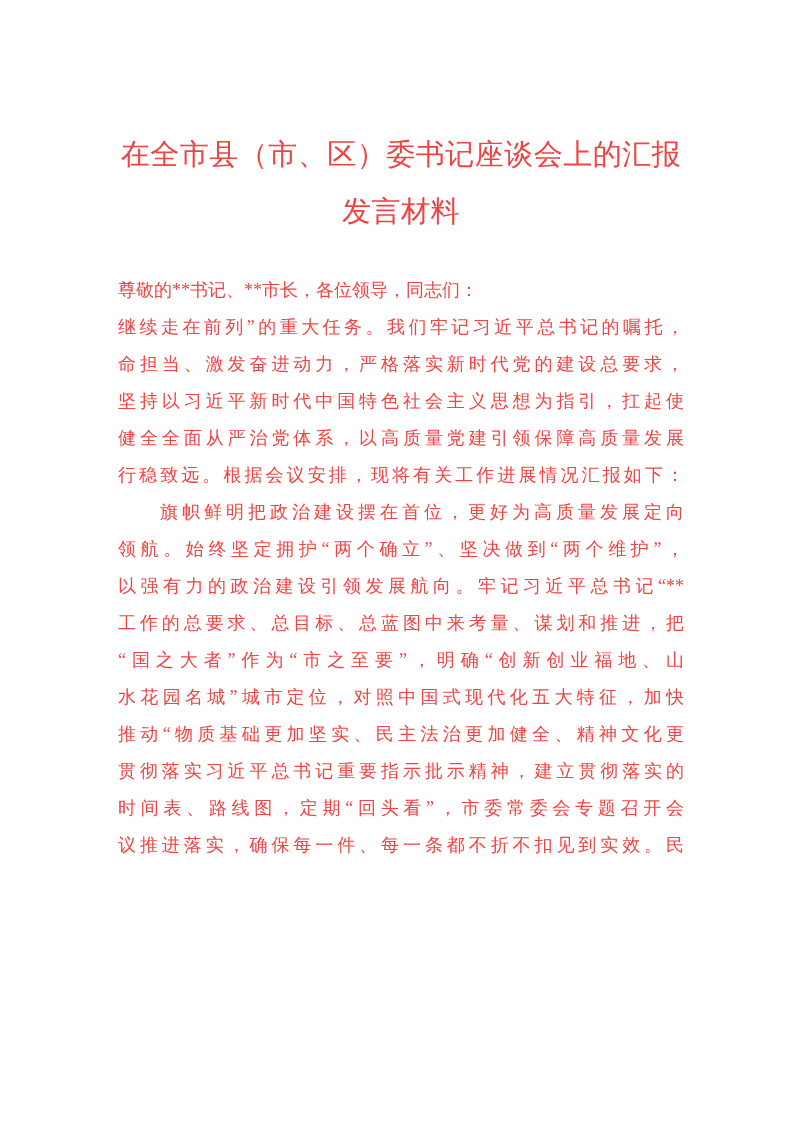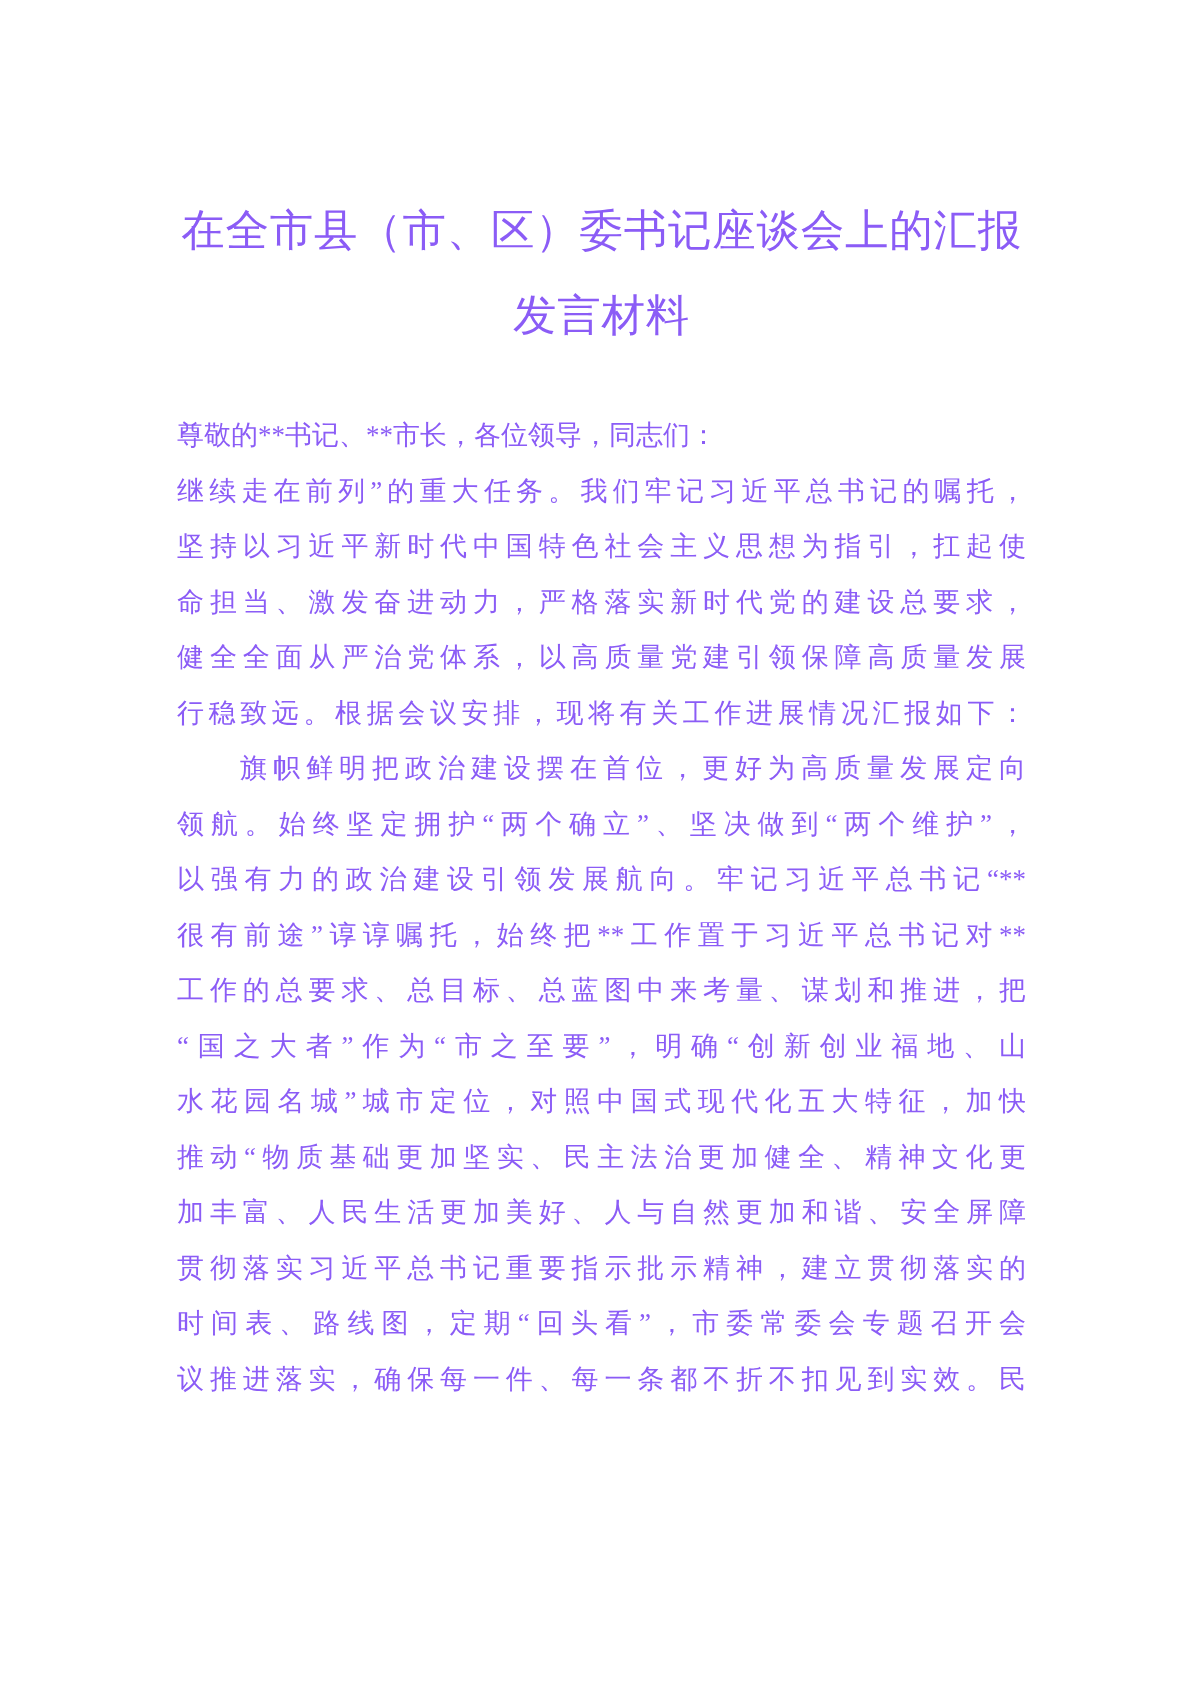--- a/index.html
+++ b/index.html
@@ -5,21 +5,21 @@
   html, body {
     margin: 0;
     padding: 0;
     background: #ffffff;
   }
   .page {
     position: relative;
     width: 722px;
     height: 1122px;
     background: #ffffff;
-    color: #8b5cf6;
+    color: #ef4444;
     font-family: "Liberation Serif", "DejaVu Serif", serif;
     overflow: hidden;
   }
   .doc-title {
     position: absolute;
     left: 118px;
     top: 126px;
     width: 566px;
     margin: 0;
     font-size: 29px;
@@ -59,31 +59,29 @@
 <div class="page">
 
   <h1 class="doc-title">
     <div class="title-line">在全市县（市、区）委书记座谈会上的汇报</div>
     <div class="title-line">发言材料</div>
   </h1>
 
   <div class="doc-body">
     <div class="line salutation">尊敬的**书记、**市长，各位领导，同志们：</div>
     <div class="line">继续走在前列”的重大任务。我们牢记习近平总书记的嘱托，</div>
+    <div class="line">命担当、激发奋进动力，严格落实新时代党的建设总要求，</div>
     <div class="line">坚持以习近平新时代中国特色社会主义思想为指引，扛起使</div>
-    <div class="line">命担当、激发奋进动力，严格落实新时代党的建设总要求，</div>
     <div class="line">健全全面从严治党体系，以高质量党建引领保障高质量发展</div>
     <div class="line">行稳致远。根据会议安排，现将有关工作进展情况汇报如下：</div>
     <div class="line indent">旗帜鲜明把政治建设摆在首位，更好为高质量发展定向</div>
     <div class="line">领航。始终坚定拥护“两个确立”、坚决做到“两个维护”，</div>
     <div class="line">以强有力的政治建设引领发展航向。牢记习近平总书记“**</div>
-    <div class="line">很有前途”谆谆嘱托，始终把**工作置于习近平总书记对**</div>
     <div class="line">工作的总要求、总目标、总蓝图中来考量、谋划和推进，把</div>
     <div class="line">“国之大者”作为“市之至要”，明确“创新创业福地、山</div>
     <div class="line">水花园名城”城市定位，对照中国式现代化五大特征，加快</div>
     <div class="line">推动“物质基础更加坚实、民主法治更加健全、精神文化更</div>
-    <div class="line">加丰富、人民生活更加美好、人与自然更加和谐、安全屏障</div>
     <div class="line">贯彻落实习近平总书记重要指示批示精神，建立贯彻落实的</div>
     <div class="line">时间表、路线图，定期“回头看”，市委常委会专题召开会</div>
     <div class="line">议推进落实，确保每一件、每一条都不折不扣见到实效。民</div>
   </div>
 
 </div>
 
 </body></html>

